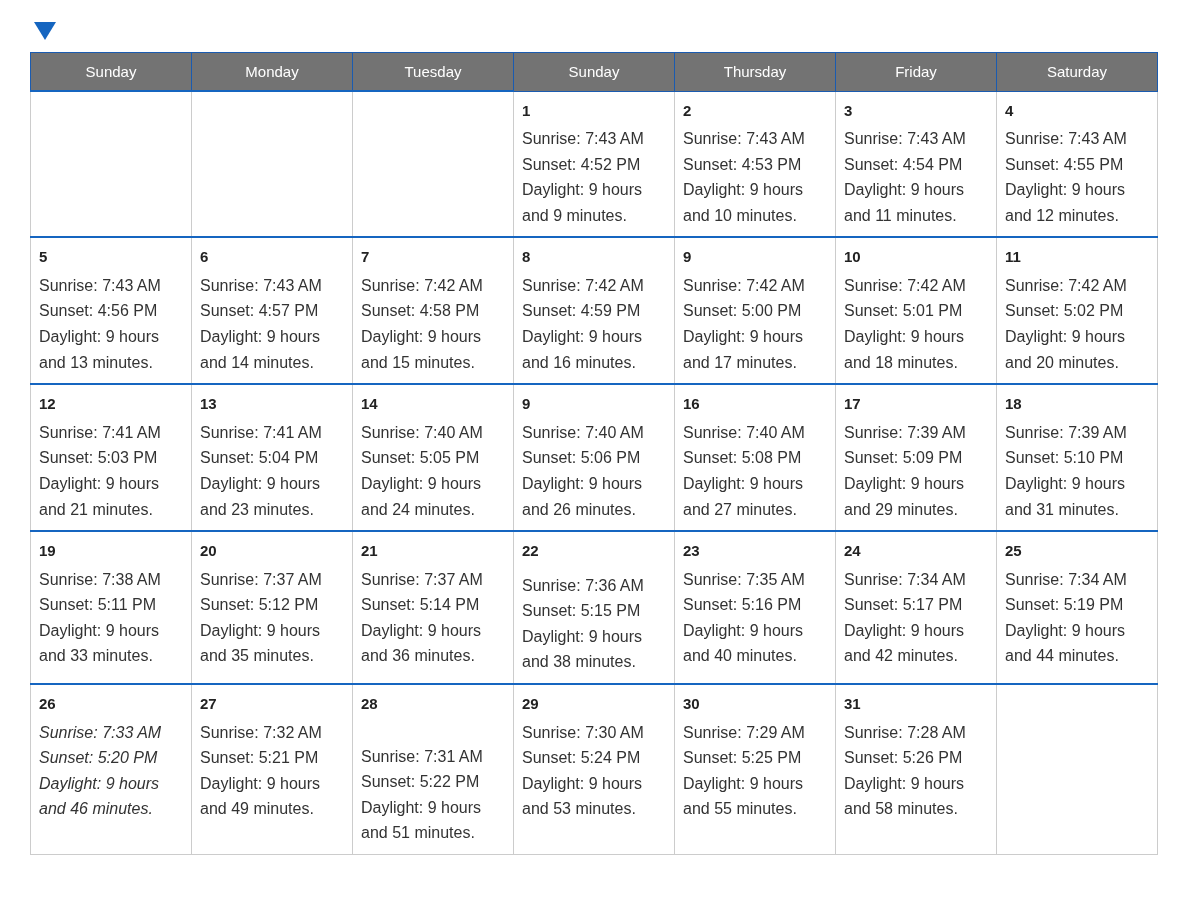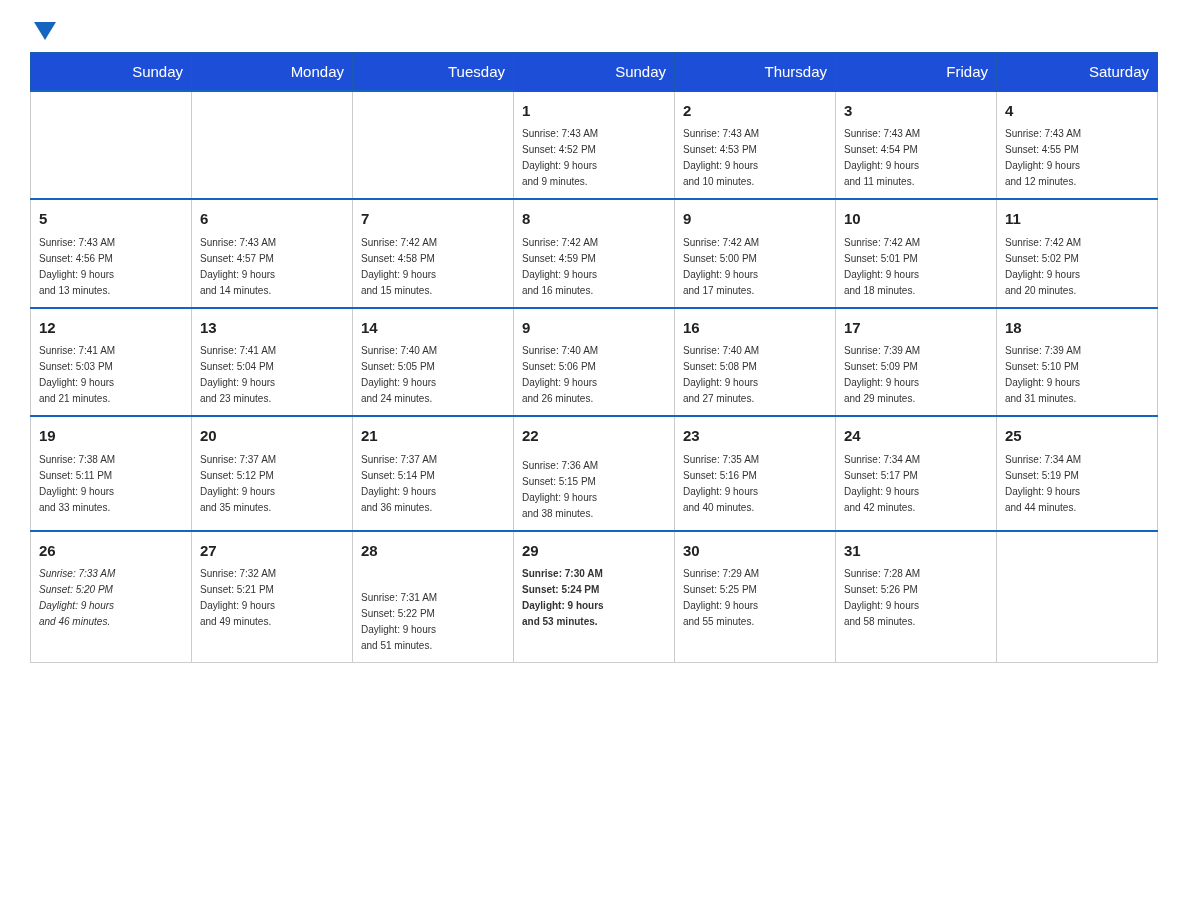--- a/index.html
+++ b/index.html
@@ -43,26 +43,26 @@
       font-size: 20px;
       color: #333;
       margin-top: 4px;
     }
     .calendar {
       width: 100%;
       border-collapse: collapse;
       margin-top: 10px;
     }
     .calendar th {
-      background-color: #1d4ed8;
+      background-color: #737373;
       color: #fff;
       padding: 10px 8px;
       font-size: 15px;
       font-weight: normal;
-      text-align: right;
+      text-align: center;
       border: 1px solid #1a5bb0;
     }
     .calendar td {
       vertical-align: top;
       padding: 8px 8px;
       border: 1px solid #ccc;
       border-top: 2px solid #1565c0;
       width: calc(100% / 7);
       min-height: 100px;
       font-size: 13px;
@@ -70,21 +70,21 @@
       line-height: 1.5;
     }
     .day-number {
       font-size: 15px;
       font-weight: bold;
       color: #222;
       display: block;
       margin-bottom: 4px;
     }
     .day-info {
-      font-size: 10px;
+      font-size: 16px;
       color: #333;
       line-height: 1.6;
     }
     tr:first-child td {
       border-top: none;
     }
   </style>
 </head>
 <body>
 
@@ -324,21 +324,21 @@
         </td>
         <td>
           <span class="day-number">28</span>
           <div class="day-info" style="white-space: pre-line; margin-top: 28px;">Sunrise: 7:31 AM
 Sunset: 5:22 PM
 Daylight: 9 hours
 and 51 minutes.</div>
         </td>
         <td>
           <span class="day-number">29</span>
-          <div class="day-info" style="white-space: pre-line; font-weight: bold;">Sunrise: 7:30 AM
+          <div class="day-info" style="white-space: pre-line;">Sunrise: 7:30 AM
 Sunset: 5:24 PM
 Daylight: 9 hours
 and 53 minutes.</div>
         </td>
         <td>
           <span class="day-number">30</span>
           <div class="day-info" style="white-space: pre-line;">Sunrise: 7:29 AM
 Sunset: 5:25 PM
 Daylight: 9 hours
 and 55 minutes.</div>

